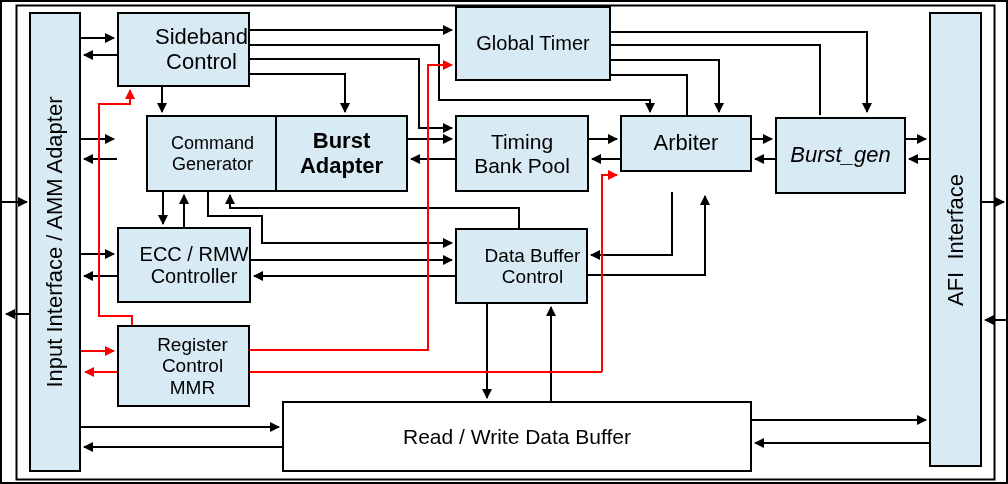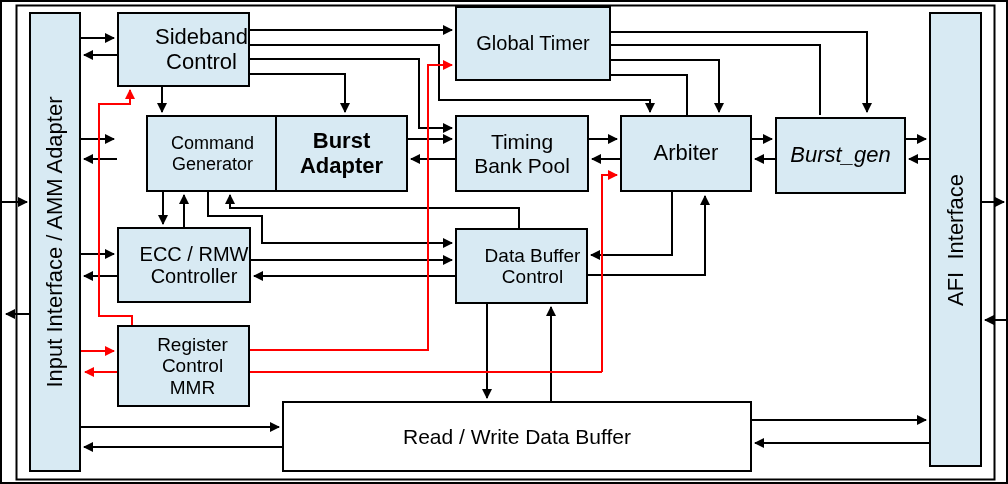--- a/index.html
+++ b/index.html
@@ -97,21 +97,21 @@
       <div class="block vert" style="left: 927px; top: 10px; width: 53px; height: 455px; font-size: 22px; background: rgb(216, 234, 243);"><span>AFI  Interface</span></div>
       <div class="block" style="left: 115px; top: 10px; width: 133px; height: 75px; font-size: 22px; background: rgb(216, 234, 243); justify-content: flex-end;"><span>Sideband
 Control</span></div>
       <div class="block" style="left: 453px; top: 4px; width: 156px; height: 75px; font-size: 20px; background: rgb(216, 234, 243);"><span>Global Timer</span></div>
       <div class="block" style="left: 115px; top: 113px; width: 133px; height: 77px; font-size: 18px; background: rgb(216, 234, 243); margin-left: 29px;"><span>Command
 Generator</span></div>
       <div class="block" style="left: 273px; top: 113px; width: 133px; height: 77px; font-size: 22px; background: rgb(216, 234, 243); font-weight: bold;"><span>Burst
 Adapter</span></div>
       <div class="block" style="left: 453px; top: 113px; width: 134px; height: 77px; font-size: 21px; background: rgb(216, 234, 243);"><span>Timing
 Bank Pool</span></div>
-      <div class="block" style="left: 618px; top: 113px; width: 132px; height: 77px; font-size: 22px; background: rgb(216, 234, 243);"><span>Arbiter</span></div>
+      <div class="block" style="left: 618px; top: 113px; width: 132px; height: 57px; font-size: 22px; background: rgb(216, 234, 243);"><span>Arbiter</span></div>
       <div class="block" style="left: 773px; top: 115px; width: 131px; height: 77px; font-size: 22px; background: rgb(216, 234, 243); font-style: italic;"><span>Burst_gen</span></div>
       <div class="block" style="left: 115px; top: 225px; width: 134px; height: 76px; font-size: 20px; background: rgb(216, 234, 243); padding-left: 20px;"><span>ECC / RMW
 Controller</span></div>
       <div class="block" style="left: 453px; top: 226px; width: 133px; height: 76px; font-size: 19px; background: rgb(216, 234, 243); padding-left: 22px;"><span>Data Buffer
 Control</span></div>
       <div class="block" style="left: 115px; top: 323px; width: 133px; height: 82px; font-size: 19px; background: rgb(216, 234, 243); padding-left: 18px;"><span>Register
 Control MMR</span></div>
       <div class="block" style="left: 280px; top: 399px; width: 470px; height: 71px; font-size: 21px; background: rgb(255, 255, 255);"><span>Read / Write Data Buffer</span></div>
     </div>
 </div>

